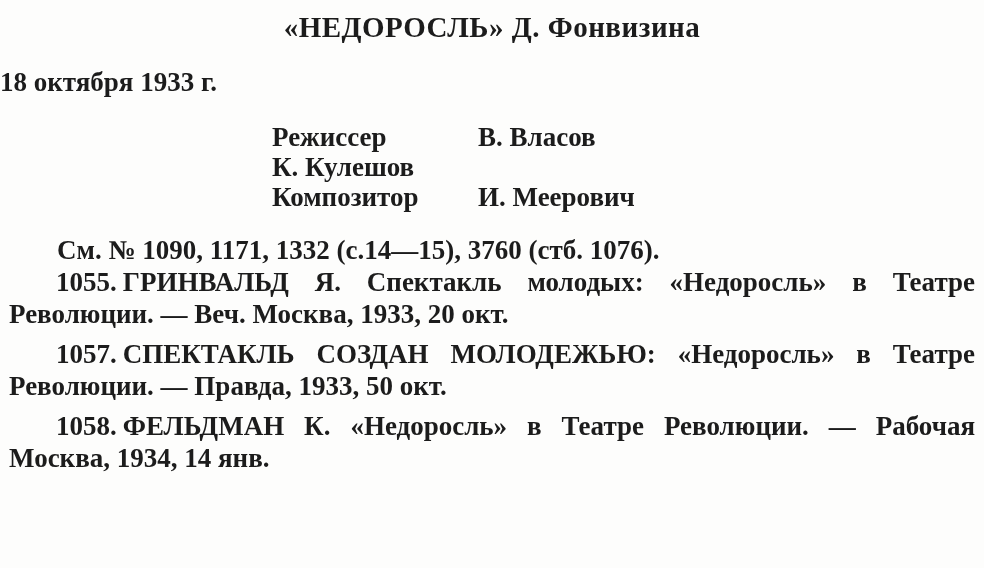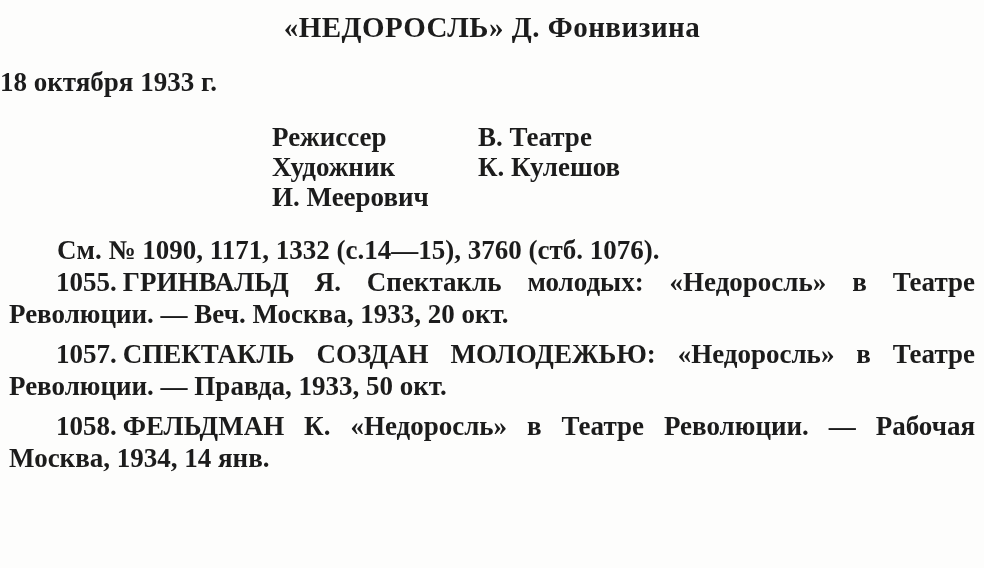--- a/index.html
+++ b/index.html
@@ -74,27 +74,27 @@
 
 <div class="page">
 
   <div class="title-line">«НЕДОРОСЛЬ» Д. Фонвизина</div>
 
   <div class="date-line">18 октября 1933 г.</div>
 
   <div class="credits">
     <div class="credit-row">
       <span class="credit-role">Режиссер</span>
-      <span class="credit-name">В. Театре</span>
+      <span class="credit-name">В. Власов</span>
     </div>
     <div class="credit-row">
-      <span class="credit-role">Художник</span>
       <span class="credit-name">К. Кулешов</span>
     </div>
     <div class="credit-row">
+      <span class="credit-role">Композитор</span>
       <span class="credit-name">И. Меерович</span>
     </div>
   </div>
 
   <div class="see-line">См. № 1090, 1171, 1332 (с.14—15), 3760 (стб. 1076).</div>
 
   <div class="entries">
 
     <p class="entry"><span class="entry-number">1055.</span><span>ГРИНВАЛЬД Я. Спектакль молодых: «Недоросль» в Театре Революции. — Веч. Москва, 1933, 20 окт.</span></p>
 

